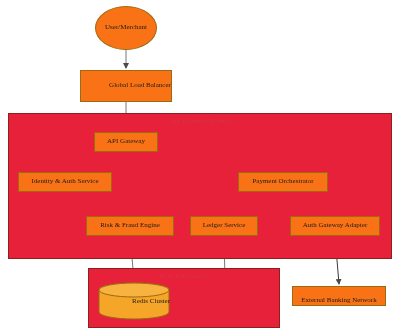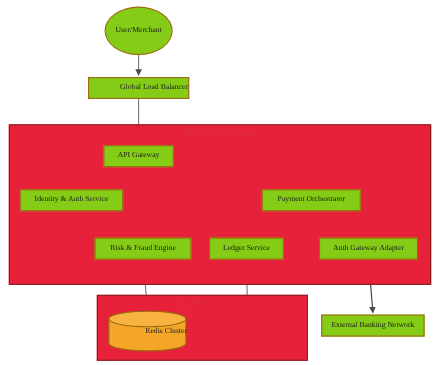--- a/index.html
+++ b/index.html
@@ -29,21 +29,21 @@
     color:#D4344A;
     letter-spacing:.2px;
     white-space:nowrap;
   }
   #core-domain{left:8px;top:113px;width:384px;height:146px;}
   #core-domain .cluster-label{text-align:center;left:0;right:0;}
   #data-persistence{left:88px;top:268px;width:192px;height:60px;}
 
   .node{
     position:absolute;
-    background:#84cc16;
+    background:#f97316;
     border:1px solid #9C6B10;
     color:#1c1c1c;
     font-size:7px;
     display:flex;align-items:center;justify-content:center;
     text-align:center;
     box-sizing:border-box;
     z-index:3;
     line-height:1.1;
     white-space:nowrap;
   }
@@ -54,28 +54,28 @@
     z-index:3;
     display:flex;align-items:center;justify-content:flex-end;
   }
   .cyl svg{position:absolute;left:0;top:0;}
   .cyl span{
     position:relative;z-index:2;
     font-size:7px;color:#1c1c1c;white-space:nowrap;
   }
 
   #n-user{left:95px;top:6px;width:62px;height:44px;}
-  #n-glb{left:80px;top:70px;width:92px;height:20px;padding-left:28px;}
+  #n-glb{left:80px;top:70px;width:92px;height:32px;padding-left:28px;}
   #n-api{left:94px;top:132px;width:64px;height:20px;}
   #n-auth{left:18px;top:172px;width:94px;height:20px;}
   #n-orch{left:238px;top:172px;width:90px;height:20px;}
   #n-risk{left:86px;top:216px;width:88px;height:20px;}
   #n-ledger{left:190px;top:216px;width:68px;height:20px;}
   #n-bank{left:290px;top:216px;width:90px;height:20px;}
-  #n-extbank{left:292px;top:286px;width:94px;height:20px;}
+  #n-extbank{left:292px;top:286px;width:94px;height:20px;align-items:flex-end;}
 
   #n-redis{left:98px;top:282px;width:72px;height:38px;}
   #n-acid{left:182px;top:282px;width:86px;height:38px;}
 </style>
 </head>
 <body>
 
 <div id="stage">
 
   <div class="cluster" id="core-domain">

